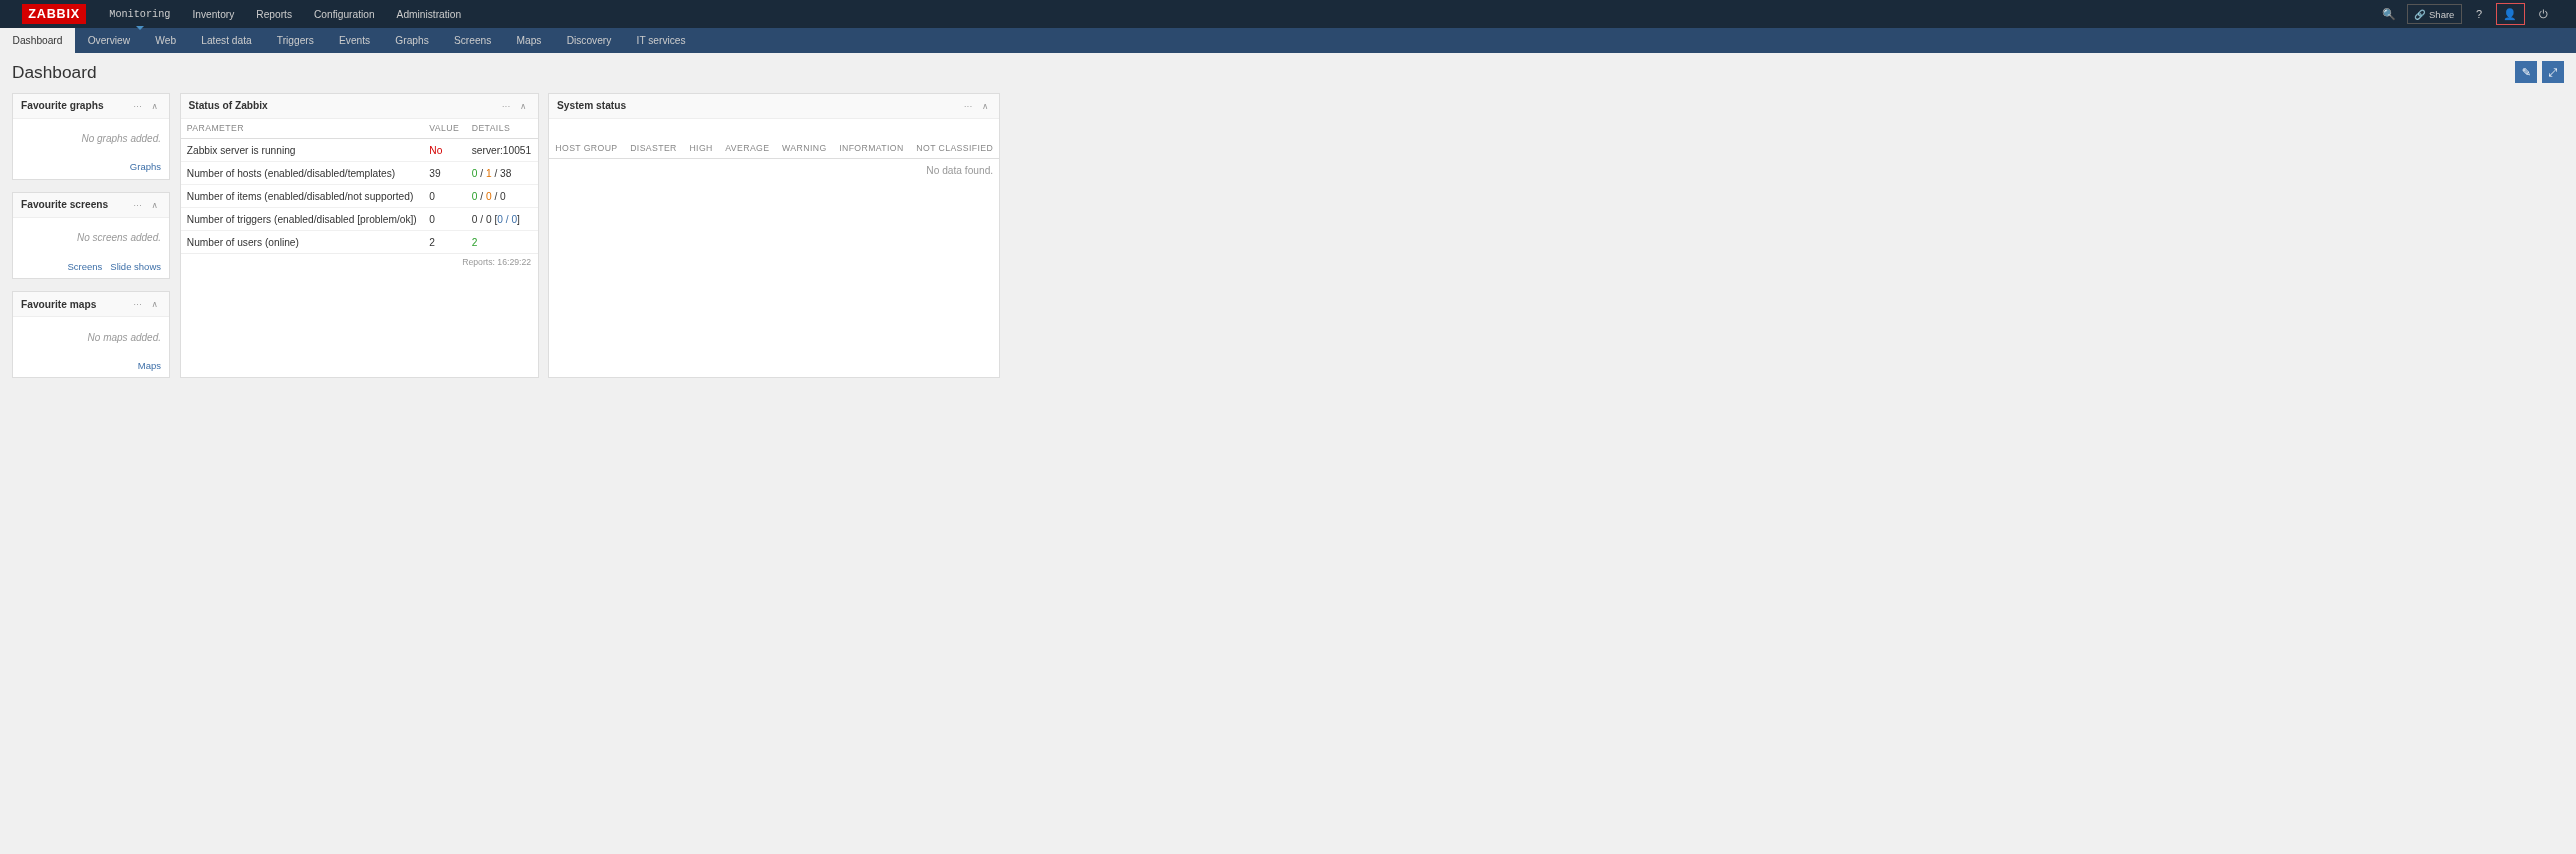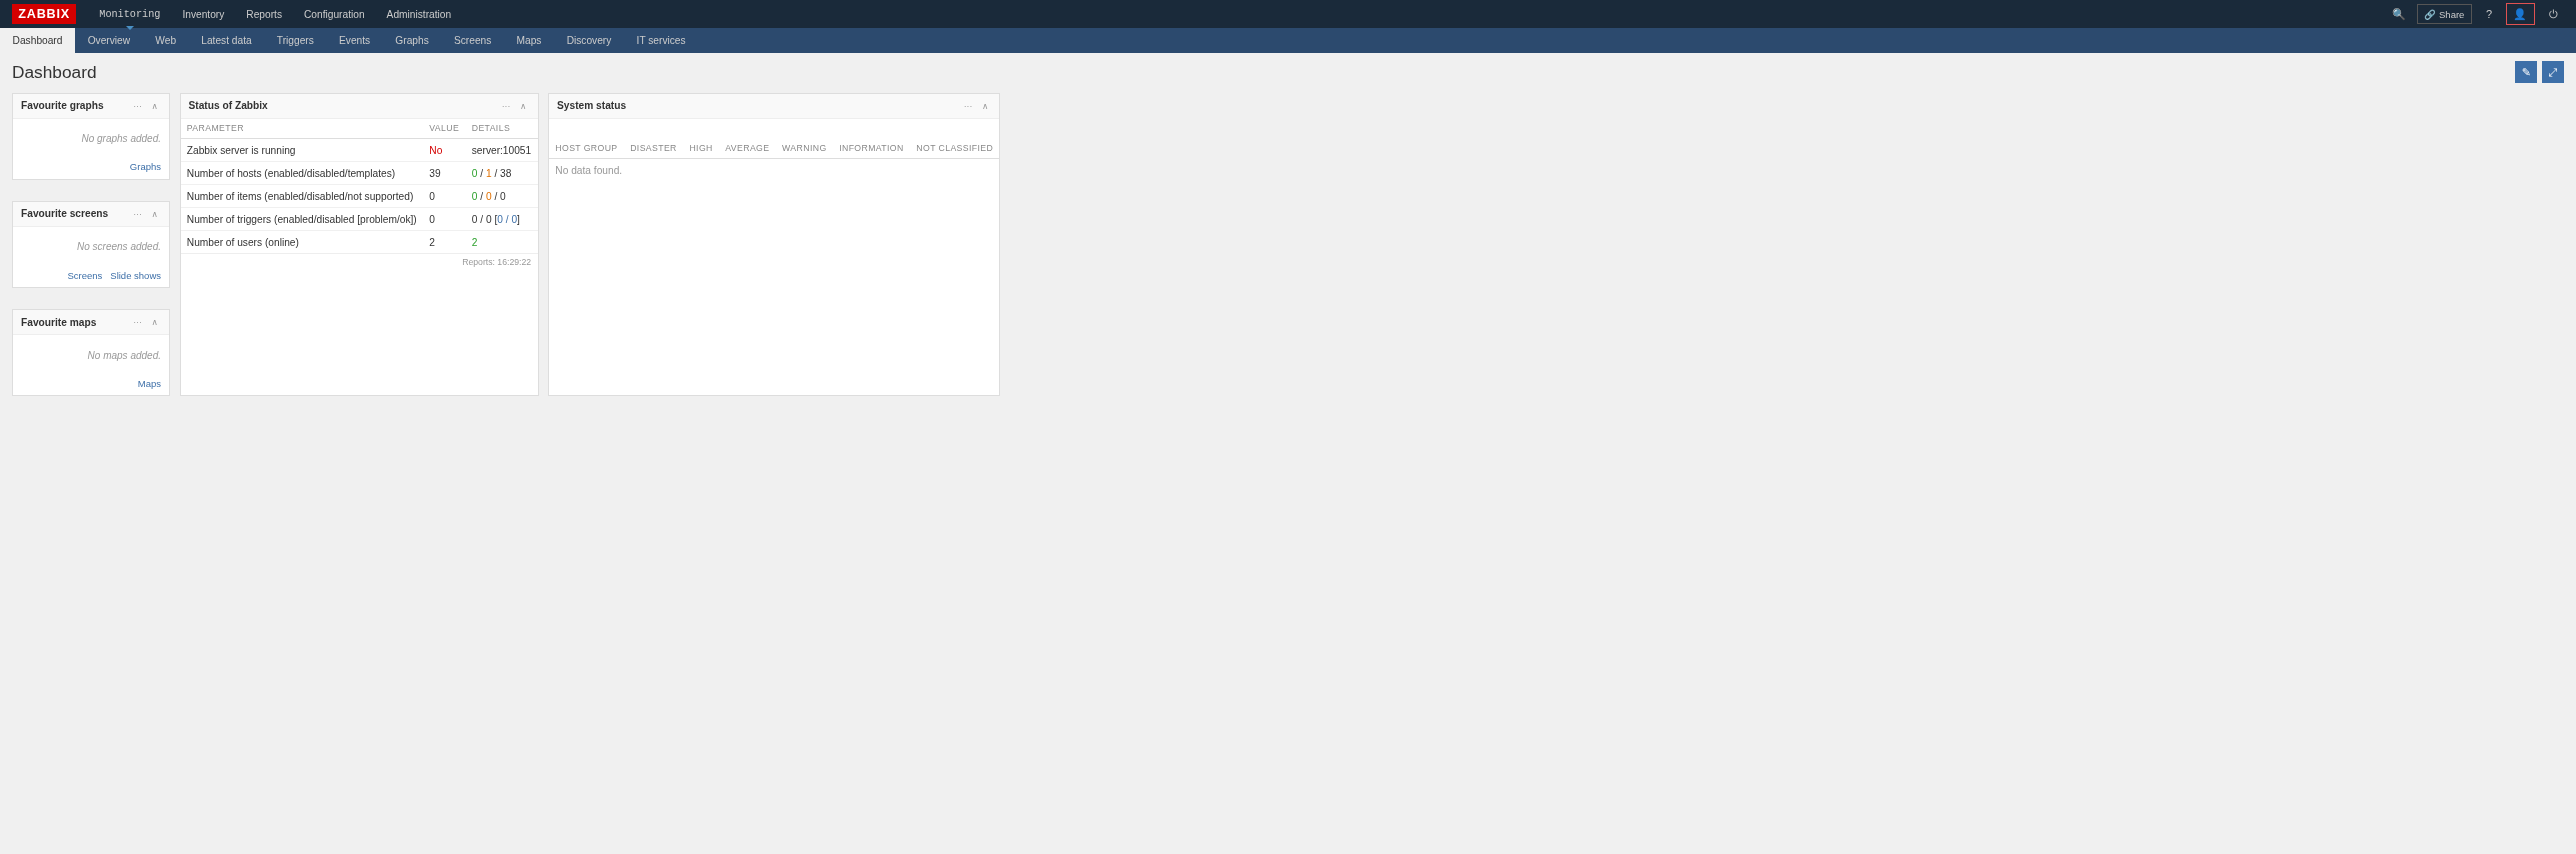--- a/index.html
+++ b/index.html
@@ -4,21 +4,21 @@
   <style>
     * { margin: 0; padding: 0; box-sizing: border-box; }
     body { font-family: Arial, sans-serif; font-size: 10.2px; background: #f0f0f0; color: #333; }
 
     
     .top-nav {
       background: #1a2a3a;
       display: flex;
       align-items: center;
       height: 28px;
-      padding: 0 12px;
+      padding: 0 22px;
       position: relative;
     }
     .logo {
       background: #d40000;
       color: white;
       font-weight: bold;
       font-size: 12.6px;
       padding: 3.2px 6.3px;
       margin-right: 12px;
       letter-spacing: 0.8px;
@@ -135,21 +135,21 @@
     
     .dashboard-grid {
       display: flex;
       gap: 9.5px;
     }
     .left-column {
       width: 158px;
       flex-shrink: 0;
       display: flex;
       flex-direction: column;
-      gap: 21px;
+      gap: 12px;
     }
     .right-column {
       flex: 1;
       display: flex;
       flex-direction: row;
       gap: 9.5px;
     }
 
     
     .widget {
@@ -260,21 +260,21 @@
       font-weight: normal;
       text-transform: uppercase;
       letter-spacing: 0.4px;
       border-bottom: 0.8px solid #ddd;
     }
     .sys-table td {
       padding: 5.5px 6.3px;
       font-size: 10.2px;
     }
     .no-data-center {
-      text-align: left;
+      text-align: right;
       color: #999;
       padding: 12px;
       font-size: 10.2px;
       border-radius: 9px;
     }
 
     
     .monitoring-indicator {
       position: relative;
       font-family: Liberation Mono, monospace;

